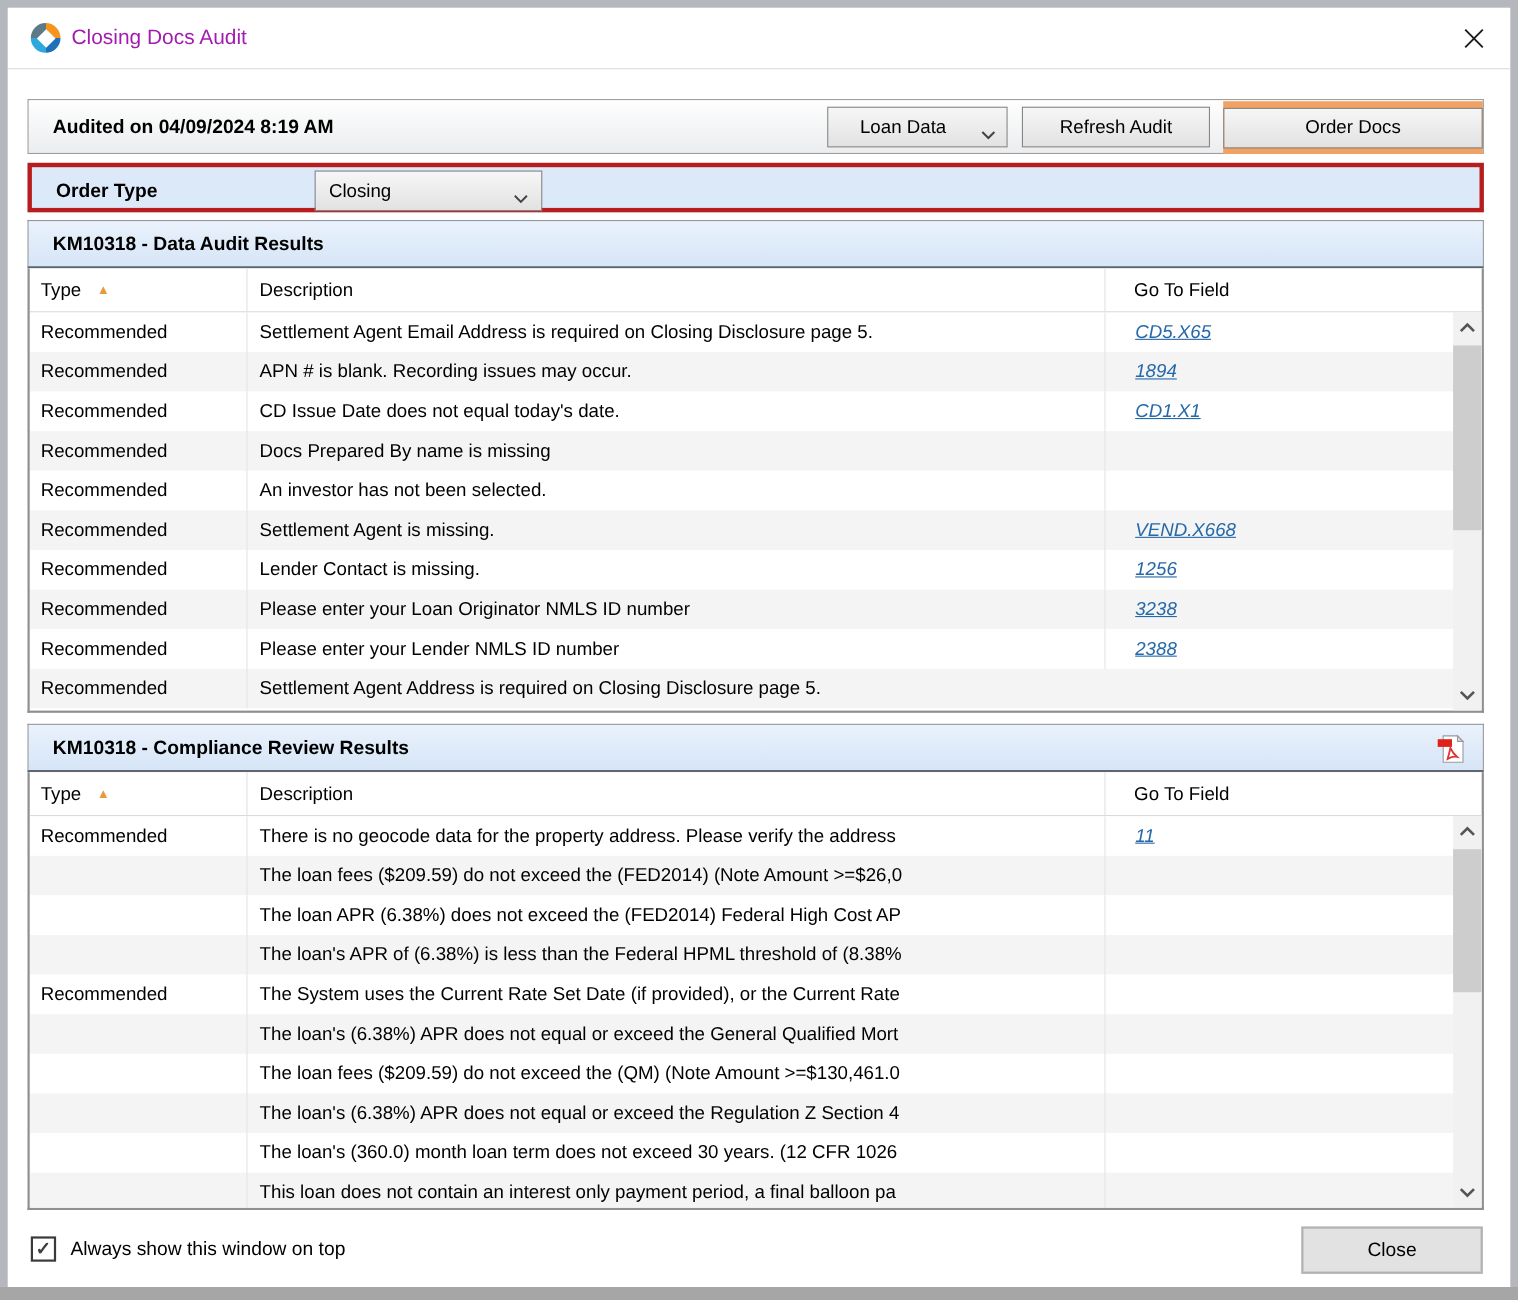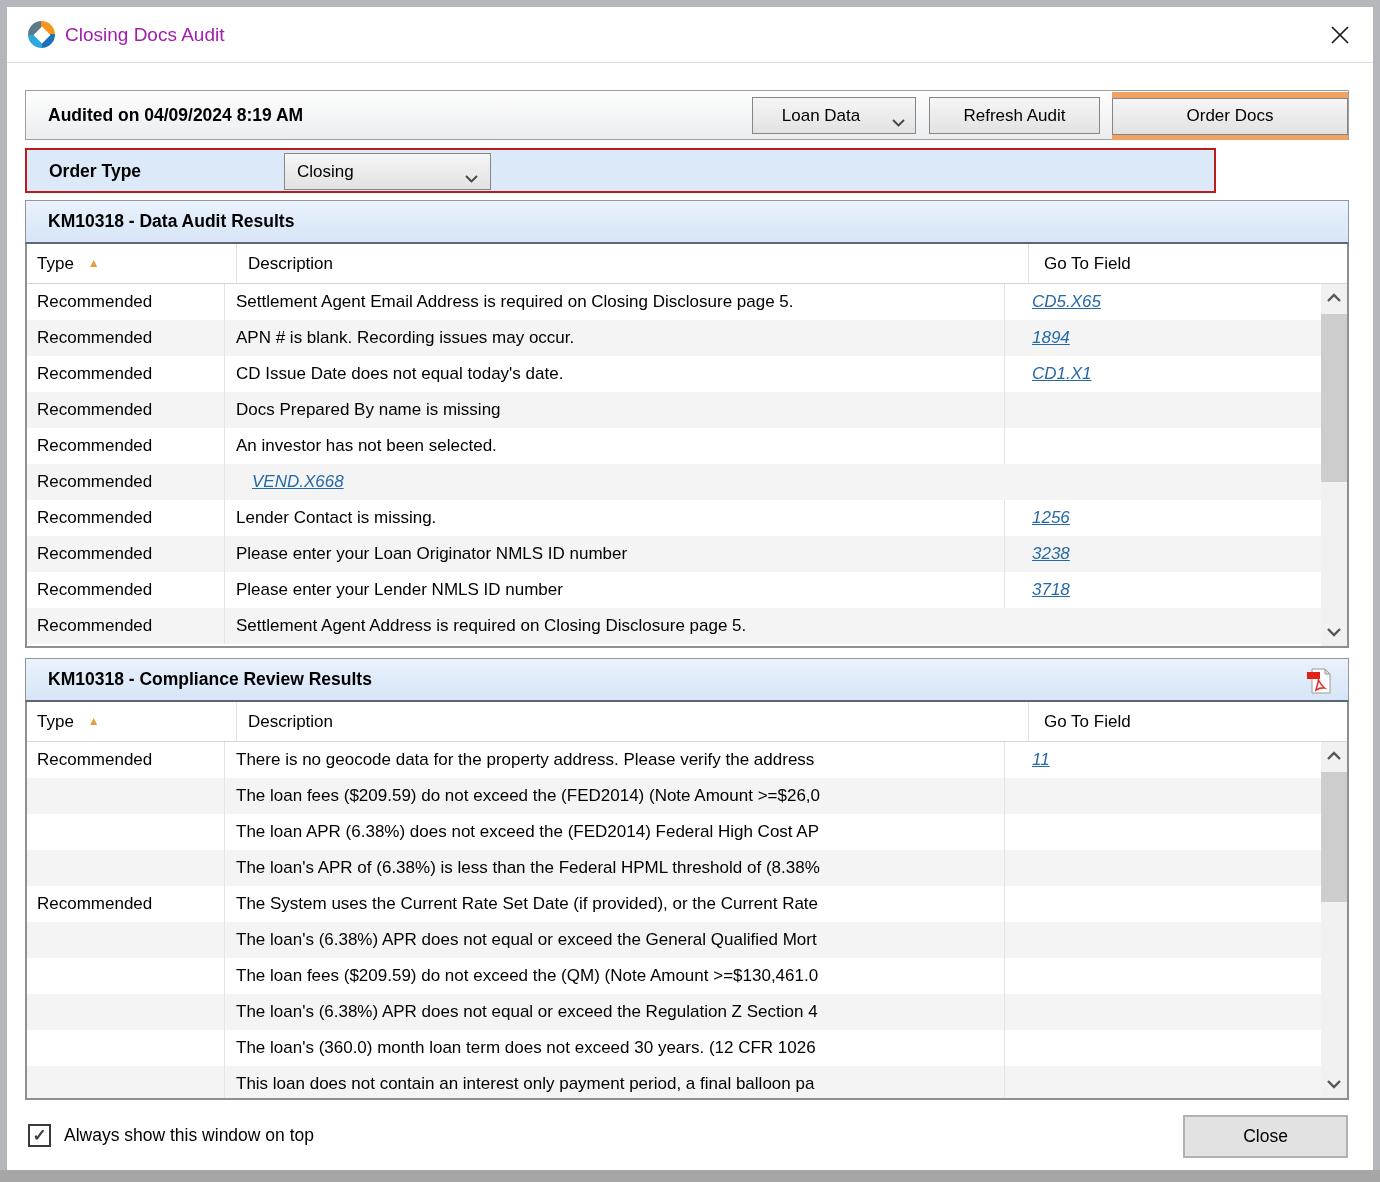--- a/index.html
+++ b/index.html
@@ -33,44 +33,44 @@
   .btn { background:linear-gradient(180deg,#f6f6f6,#e2e2e2); border:1px solid #868686; font-size:17px;
     display:flex; align-items:center; justify-content:center; cursor:pointer; font-family:"Liberation Sans",sans-serif; color:#000; }
   .loan-data-select { position:absolute; left:726px; top:6px; width:164px; height:37px; padding-right:26px; }
   .loan-data-select .chev { position:absolute; right:10px; top:14px; }
   .refresh-btn { position:absolute; left:903px; top:6px; width:171px; height:37px; }
   .orange-frame { position:absolute; left:1086px; top:1px; width:236px; height:48px; background:#F0A164;
     display:flex; align-items:center; justify-content:center; z-index:3; }
   .order-docs-btn { width:266px; height:37px; }
 
   
-  .order-row { position:absolute; left:25px; top:148px; width:1191px; height:45px; background:#dce9f8; border:2px solid #b91c1c; }
+  .order-row { position:absolute; left:25px; top:148px; width:1324px; height:45px; background:#dce9f8; border:4px solid #b91c1c; }
   .order-type-label { position:absolute; left:22px; top:0; height:43px; line-height:43px; font-weight:bold; font-size:17.5px; }
   .order-select { position:absolute; left:257px; top:3px; width:207px; height:37px; padding-right:44px; justify-content:flex-start; padding-left:12px; }
   .order-select .chev { position:absolute; right:12px; top:14px; }
 
   
   .section-header { position:absolute; left:25px; width:1324px; height:44px;
     background:linear-gradient(180deg,#eaf2fc 0%,#d6e5f7 100%);
     border:1px solid #90979e; border-bottom:2px solid #5f6670; }
   .section-title { position:absolute; left:22px; top:0; height:41px; line-height:41px; font-weight:bold; font-size:17.5px; }
   #section1 { top:200px; }
   #section2 { top:658px; }
   .pdf-icon { position:absolute; right:16px; top:8px; width:26px; height:28px; cursor:pointer; }
 
   
   .table-block { position:absolute; left:25px; width:1324px; background:#fff;
     border:2px solid #8f8f8f; border-top:none; overflow:hidden; }
   #table1 { top:244px; height:404px; }
   #table2 { top:702px; height:398px; }
-  .thead { height:40px; display:grid; grid-template-columns:197px 780px 1fr; border-bottom:1px solid #d6d6d6;gap:12px; }
+  .thead { height:40px; display:grid; grid-template-columns:197px 780px 1fr; border-bottom:1px solid #d6d6d6; }
   .th { font-size:17px; line-height:39px; white-space:nowrap; overflow:hidden; }
   .th-type { padding-left:10px; cursor:pointer; }
   .th-desc { padding-left:11px; border-left:1px solid #e2e2e2; }
-  .th-goto { padding-left:15px; border-left:1px solid #e2e2e2; }
+  .th-goto { padding-left:26px; border-left:1px solid #e2e2e2; }
   .sort-arrow { color:#e79b3b; font-size:12px; margin-left:14px; vertical-align:2px; }
   .tbody { position:absolute; left:0; right:26px; top:40px; bottom:0; overflow:hidden; }
   .tr { height:36px; display:grid; grid-template-columns:197px 780px 1fr; background:#fff; }
   .tr:nth-child(even) { background:#f4f4f4; }
   .td { font-size:17px; line-height:36px; white-space:nowrap; overflow:hidden; }
   .td-type { padding-left:10px; }
   .td-desc { padding-left:11px; border-left:1px solid #e4e4e4; }
   .td-goto { padding-left:27px; border-left:1px solid #e4e4e4;font-style:italic; }
   .goto-link { color:#2569A9; text-decoration:underline; cursor:pointer; }
 
@@ -167,36 +167,37 @@
         <div class="td td-desc">Docs Prepared By name is missing</div>
         <div class="td td-goto"></div>
       </div>
       <div class="tr">
         <div class="td td-type">Recommended</div>
         <div class="td td-desc">An investor has not been selected.</div>
         <div class="td td-goto"></div>
       </div>
       <div class="tr">
         <div class="td td-type">Recommended</div>
+        <div class="td td-desc">Settlement Agent is missing.</div>
         <div class="td td-goto"><span class="goto-link">VEND.X668</span></div>
       </div>
       <div class="tr">
         <div class="td td-type">Recommended</div>
         <div class="td td-desc">Lender Contact is missing.</div>
         <div class="td td-goto"><span class="goto-link">1256</span></div>
       </div>
       <div class="tr">
         <div class="td td-type">Recommended</div>
         <div class="td td-desc">Please enter your Loan Originator NMLS ID number</div>
         <div class="td td-goto"><span class="goto-link">3238</span></div>
       </div>
       <div class="tr">
         <div class="td td-type">Recommended</div>
         <div class="td td-desc">Please enter your Lender NMLS ID number</div>
-        <div class="td td-goto"><span class="goto-link">3718</span></div>
+        <div class="td td-goto"><span class="goto-link">2388</span></div>
       </div>
       <div class="tr">
         <div class="td td-type">Recommended</div>
         <div class="td td-desc">Settlement Agent Address is required on Closing Disclosure page 5.</div>
       </div>
     </div>
   <div class="scrollbar">
     <div class="sb-btn sb-up">
       <svg width="16" height="10" viewBox="0 0 16 10" fill="none">
           <polyline points="2,8 8,2 14,8" stroke="#555" stroke-width="2.4"></polyline>

